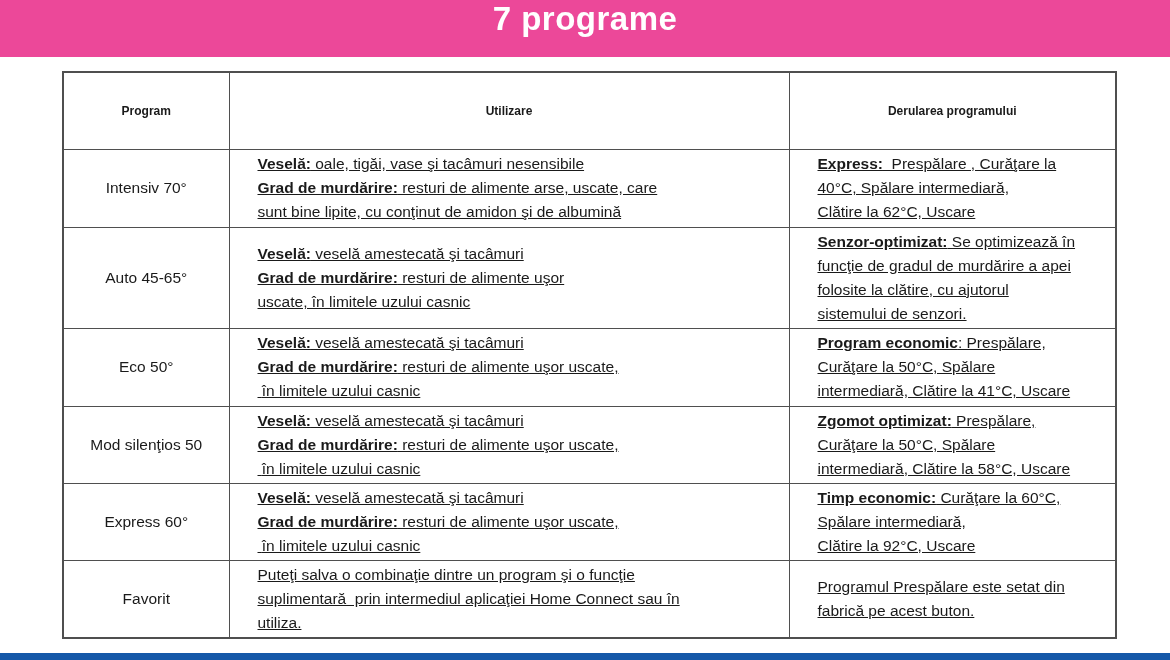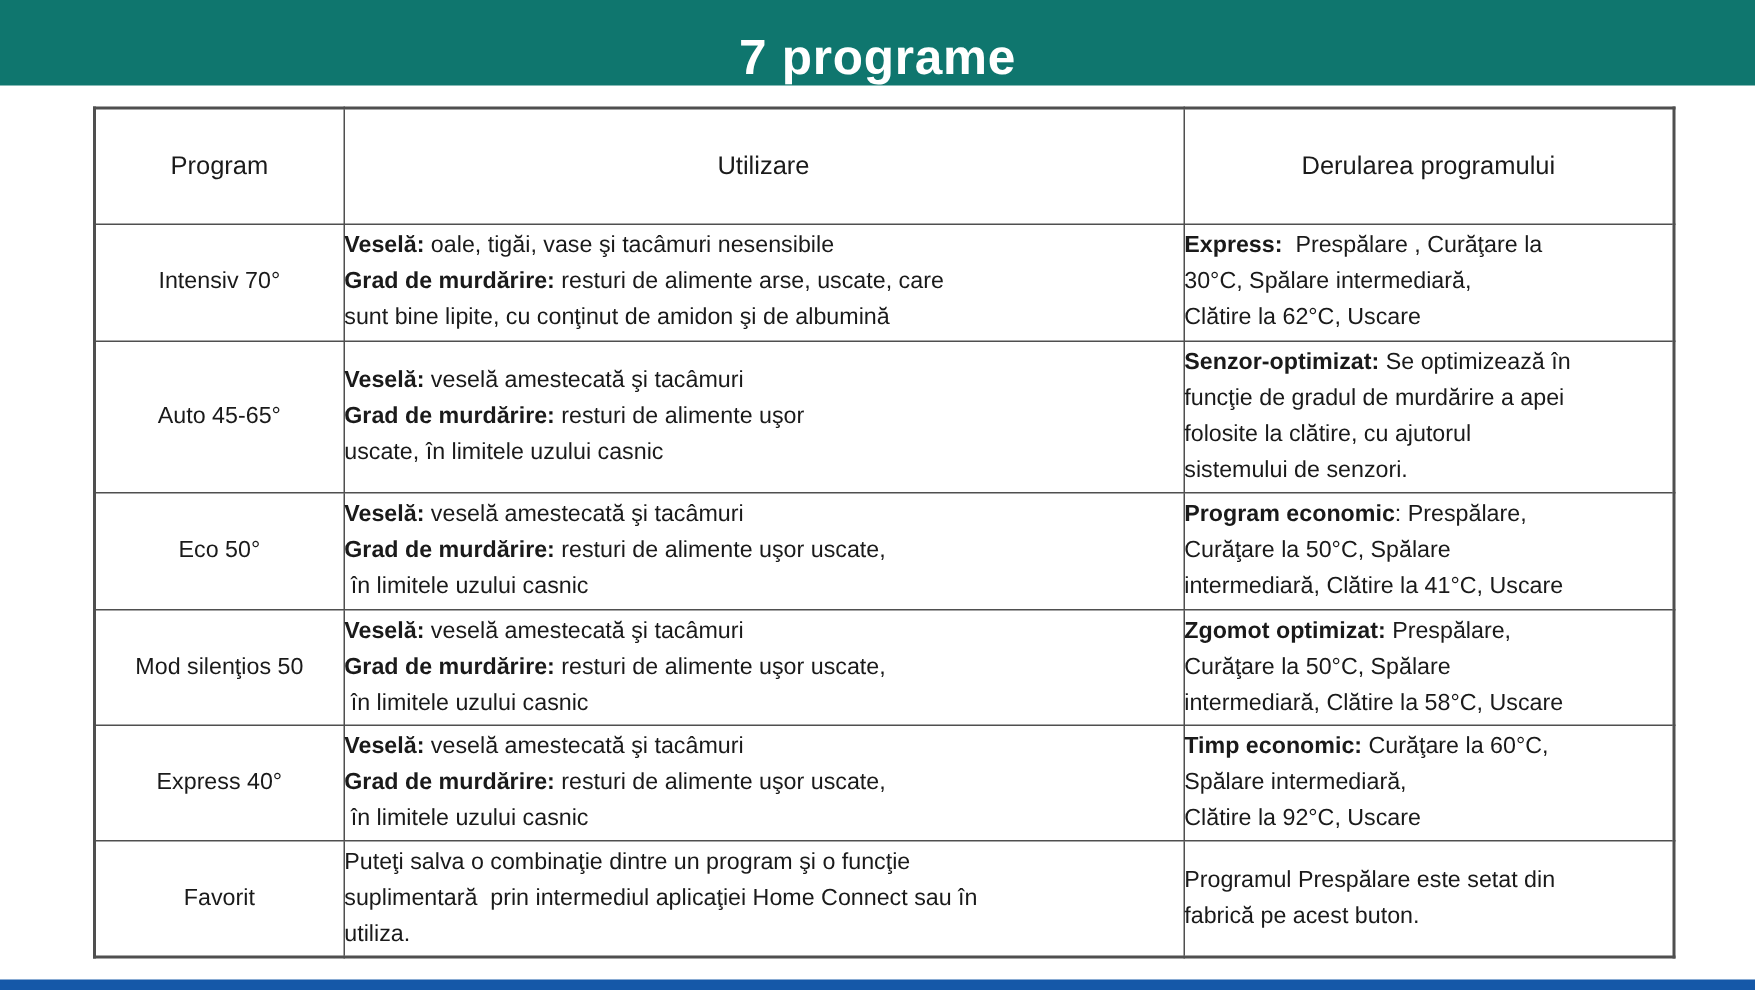--- a/index.html
+++ b/index.html
@@ -6,22 +6,22 @@
   html, body {
     width: 1170px; height: 660px;
     background: #ffffff;
     font-family: "Liberation Sans", sans-serif;
     color: #1a1a1a;
     overflow: hidden;
     position: relative;
   }
   .banner {
     width: 100%; height: 57px;
-    background: #0f766e;
-    display: flex; align-items: flex-end; justify-content: center;
+    background: #ec4899;
+    display: flex; align-items: flex-start; justify-content: center;
   }
   .banner-title {
     color: #ffffff;
     font-size: 33px;
     font-weight: bold;
     letter-spacing: 0.5px;
   }
   .bottom-bar {
     position: absolute; left: 0; bottom: 0;
     width: 100%; height: 7px;
@@ -36,40 +36,41 @@
   }
   .program-table col.c1 { width: 166px; }
   .program-table col.c2 { width: 560px; }
   .program-table col.c3 { width: 327px; }
   .program-table th, .program-table td {
     border: 1px solid #4f4f4f;
     font-size: 15.5px;
   }
   .program-table thead tr { height: 77px; }
   .program-table th {
-    font-weight: normal;
+    font-weight: bold;
     text-align: center;
     vertical-align: middle;
-    font-size: 17px;
+    font-size: 12px;
   }
   .program-table tbody tr:nth-child(1) { height: 78px; }
   .program-table tbody tr:nth-child(2) { height: 98px; }
   .program-table tbody tr:nth-child(3) { height: 78px; }
   .program-table tbody tr:nth-child(4) { height: 76px; }
   .program-table tbody tr:nth-child(5) { height: 75px; }
   .program-table tbody tr:nth-child(6) { height: 29px; }
   .program-table tbody tr:nth-child(7) { height: 73px; }
   td.col-program {
     text-align: center;
     vertical-align: middle;
     padding: 0 20px;
   }
   td.col-utilizare, td.col-derulare {
     vertical-align: middle;
-    padding: 2px 6px 2px 0;
+    padding: 2px 6px 2px 28px;
+    text-decoration: underline;
   }
   .line {
     line-height: 24px;
     white-space: pre-wrap;
   }
   .bold { font-weight: bold; }
   td.center-cell { text-align: center; }
 </style>
 </head>
 <body>
@@ -94,21 +95,21 @@
   <tbody>
       <tr>
         <td class="col-program">Intensiv 70°</td>
         <td class="col-utilizare">
           <div class="line"><span class="bold">Veselă:</span><span> oale, tigăi, vase şi tacâmuri nesensibile</span></div>
           <div class="line"><span class="bold">Grad de murdărire:</span><span> resturi de alimente arse, uscate, care</span></div>
           <div class="line"><span>sunt bine lipite, cu conţinut de amidon şi de albumină</span></div>
         </td>
         <td class="col-derulare">
           <div class="line"><span class="bold">Express:</span><span>  Prespălare , Curăţare la</span></div>
-          <div class="line"><span>30°C, Spălare intermediară,</span></div>
+          <div class="line"><span>40°C, Spălare intermediară,</span></div>
           <div class="line"><span>Clătire la 62°C, Uscare</span></div>
         </td>
       </tr>
       <tr>
         <td class="col-program">Auto 45-65°</td>
         <td class="col-utilizare">
           <div class="line"><span class="bold">Veselă:</span><span> veselă amestecată şi tacâmuri</span></div>
           <div class="line"><span class="bold">Grad de murdărire:</span><span> resturi de alimente uşor</span></div>
           <div class="line"><span>uscate, în limitele uzului casnic</span></div>
         </td>
@@ -139,21 +140,21 @@
           <div class="line"><span class="bold">Grad de murdărire:</span><span> resturi de alimente uşor uscate,</span></div>
           <div class="line"><span> în limitele uzului casnic</span></div>
         </td>
         <td class="col-derulare">
           <div class="line"><span class="bold">Zgomot optimizat:</span><span> Prespălare,</span></div>
           <div class="line"><span>Curăţare la 50°C, Spălare</span></div>
           <div class="line"><span>intermediară, Clătire la 58°C, Uscare</span></div>
         </td>
       </tr>
       <tr>
-        <td class="col-program">Express 40°</td>
+        <td class="col-program">Express 60°</td>
         <td class="col-utilizare">
           <div class="line"><span class="bold">Veselă:</span><span> veselă amestecată şi tacâmuri</span></div>
           <div class="line"><span class="bold">Grad de murdărire:</span><span> resturi de alimente uşor uscate,</span></div>
           <div class="line"><span> în limitele uzului casnic</span></div>
         </td>
         <td class="col-derulare">
           <div class="line"><span class="bold">Timp economic:</span><span> Curăţare la 60°C,</span></div>
           <div class="line"><span>Spălare intermediară,</span></div>
           <div class="line"><span>Clătire la 92°C, Uscare</span></div>
         </td>

